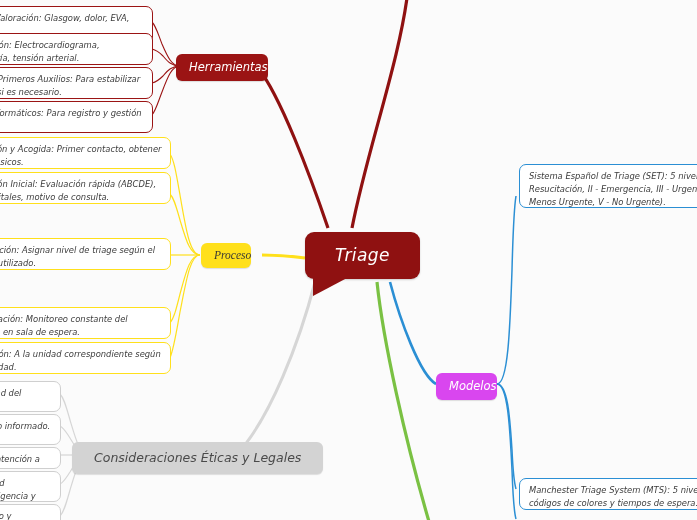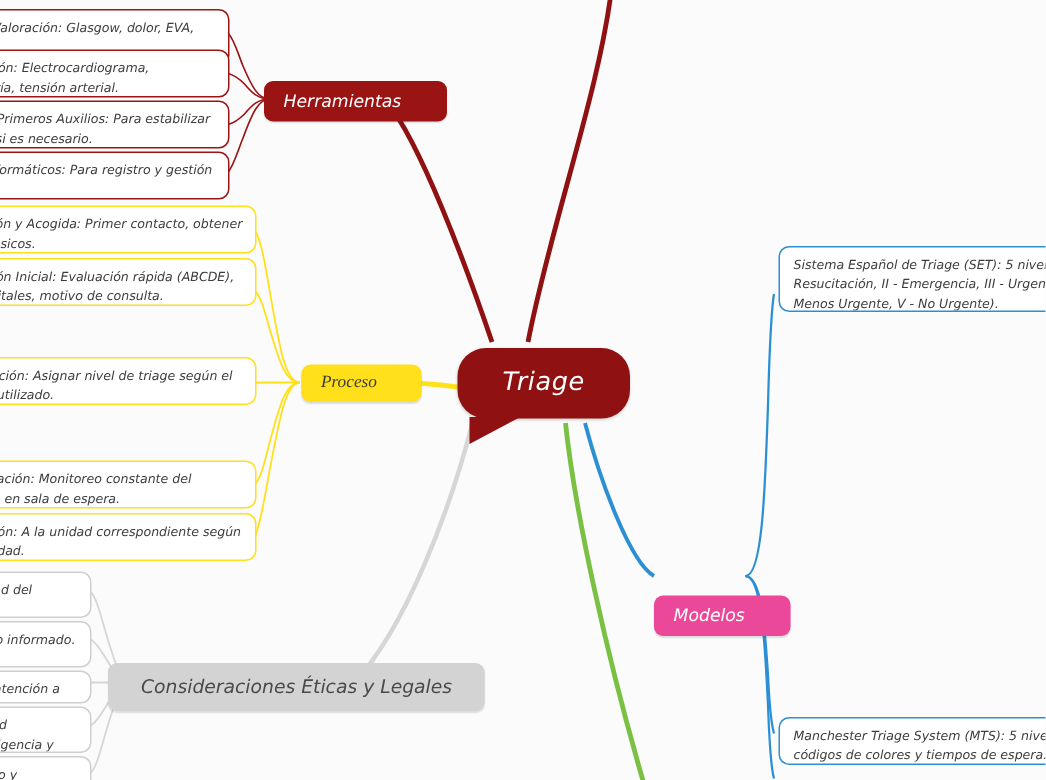--- a/index.html
+++ b/index.html
@@ -36,21 +36,21 @@
     position: absolute;
     box-sizing: border-box;
     font-style: italic;
     white-space: nowrap;
   }
 
   
   .central {
     background: #8f1111;
     color: #ffffff;
-    border-radius: 19px;
+    border-radius: 9px;
     font-size: 17px;
     letter-spacing: 0.4px;
     padding: 13px 30px 14px 30px;
     text-align: center;
     box-shadow: 0 1px 2px rgba(0,0,0,0.18);
   }
   .central .tail {
     position: absolute;
     left: 8px;
     bottom: -17px;
@@ -58,27 +58,27 @@
     height: 0;
     border-left: 34px solid #8f1111;
     border-bottom: 18px solid transparent;
     border-top: 0 solid transparent;
   }
 
   
   .branch {
     border-radius: 6px;
     font-size: 11.5px;
-    padding: 6px 30px 7px 13px;
+    padding: 6px 0 7px 13px;
     text-align: center;
     box-shadow: 0 1px 1px rgba(0,0,0,0.12);
   }
   .branch.red    { background: #9b1414; color: #ffffff; }
   .branch.yellow { background: #ffe01b; color: #3a3a34; font-family: Liberation Serif, serif; }
-  .branch.blue   { background: #ec4899; color: #ffffff; margin-top: 24px; }
+  .branch.blue   { background: #d946ef; color: #ffffff; }
   .branch.gray   { background: #d3d3d3; color: #4a4a4a; font-size: 12.5px;
                    padding: 8px 22px 9px 22px; }
 
   
   .leaf {
     background: #ffffff;
     border: 1px solid #cccccc;
     border-radius: 7px;
     font-size: 8.4px;
     line-height: 1.55;

